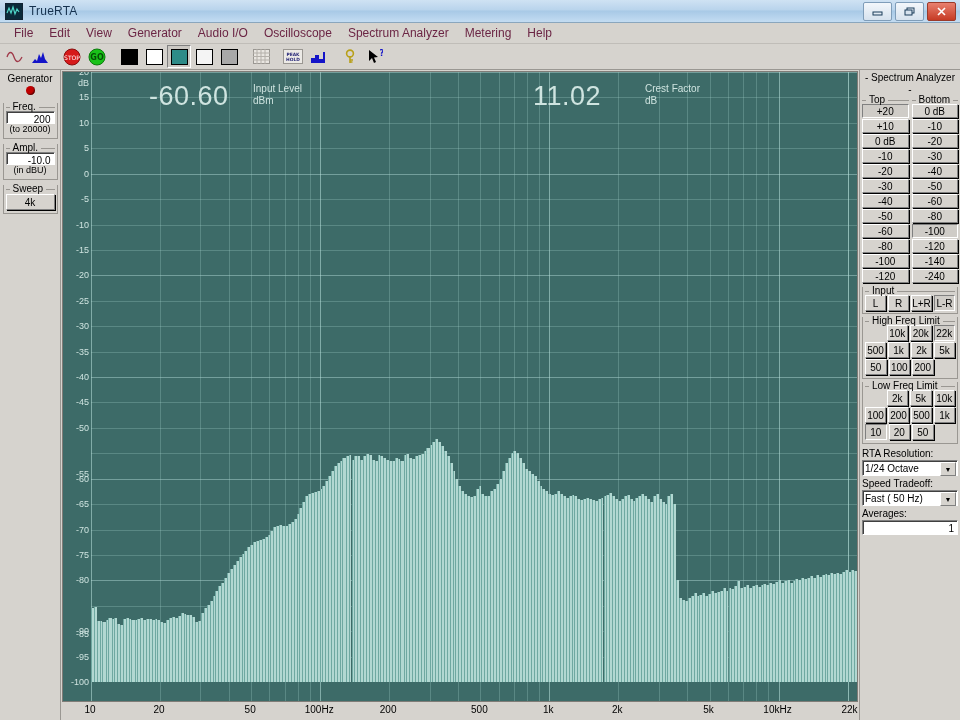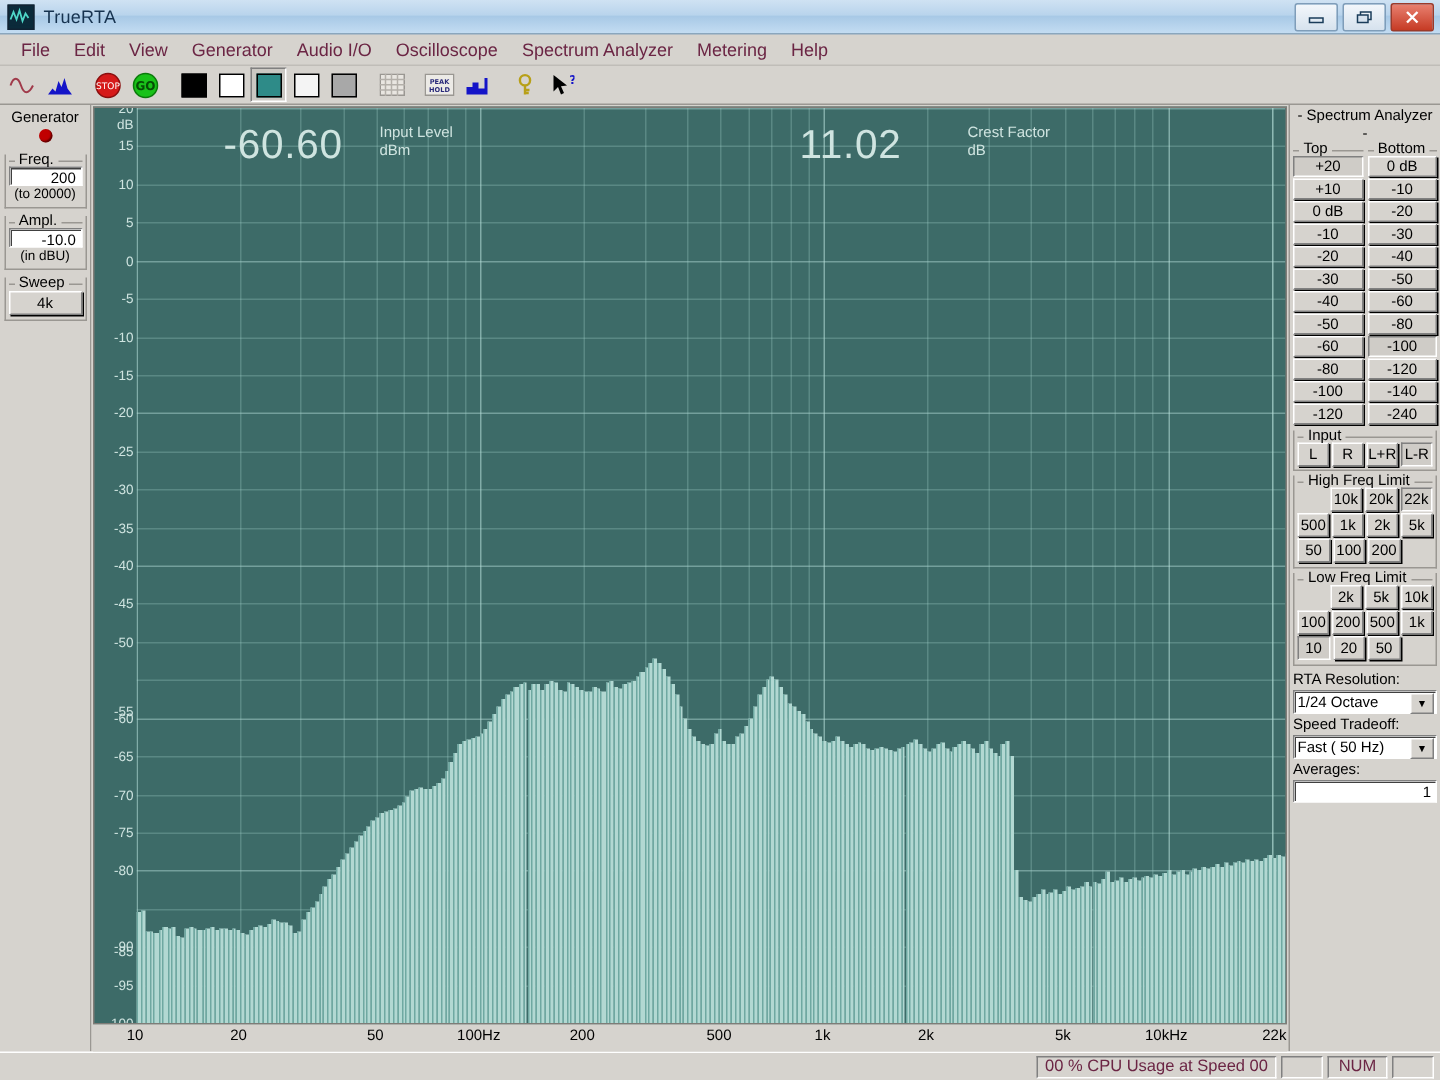--- a/index.html
+++ b/index.html
@@ -832,20 +832,13 @@
       <div class="combo">
         <span>Fast ( 50 Hz)</span>
         <span class="combo-arrow">▼</span>
       </div>
 
       <div class="cap">Averages:</div>
       <div class="textbox avgbox" style="width:100%">1</div>
     </div>
   </div>
 
-  <div class="statusbar">
-    <div class="statusleft"></div>
-    <div class="spane" style="width:160px">00 % CPU Usage at Speed 00</div>
-    <div class="spane blank"></div>
-    <div class="spane" style="width:40px">NUM</div>
-    <div class="spane blank"></div>
-  </div>
 </div>
 
 </body></html>

